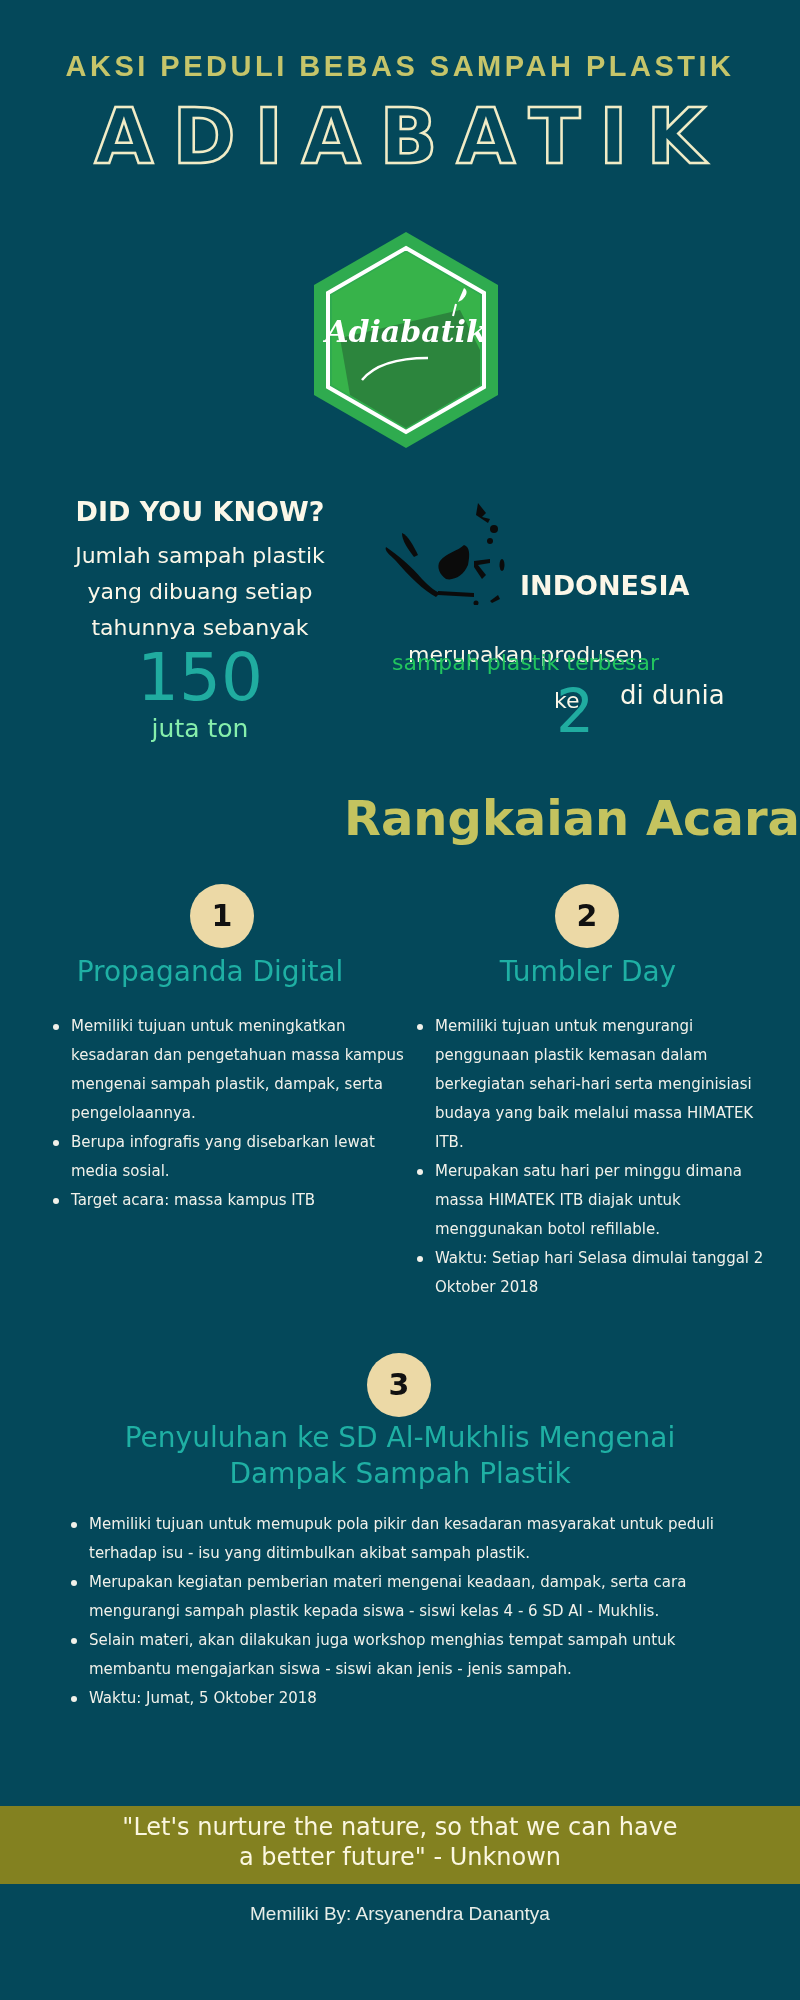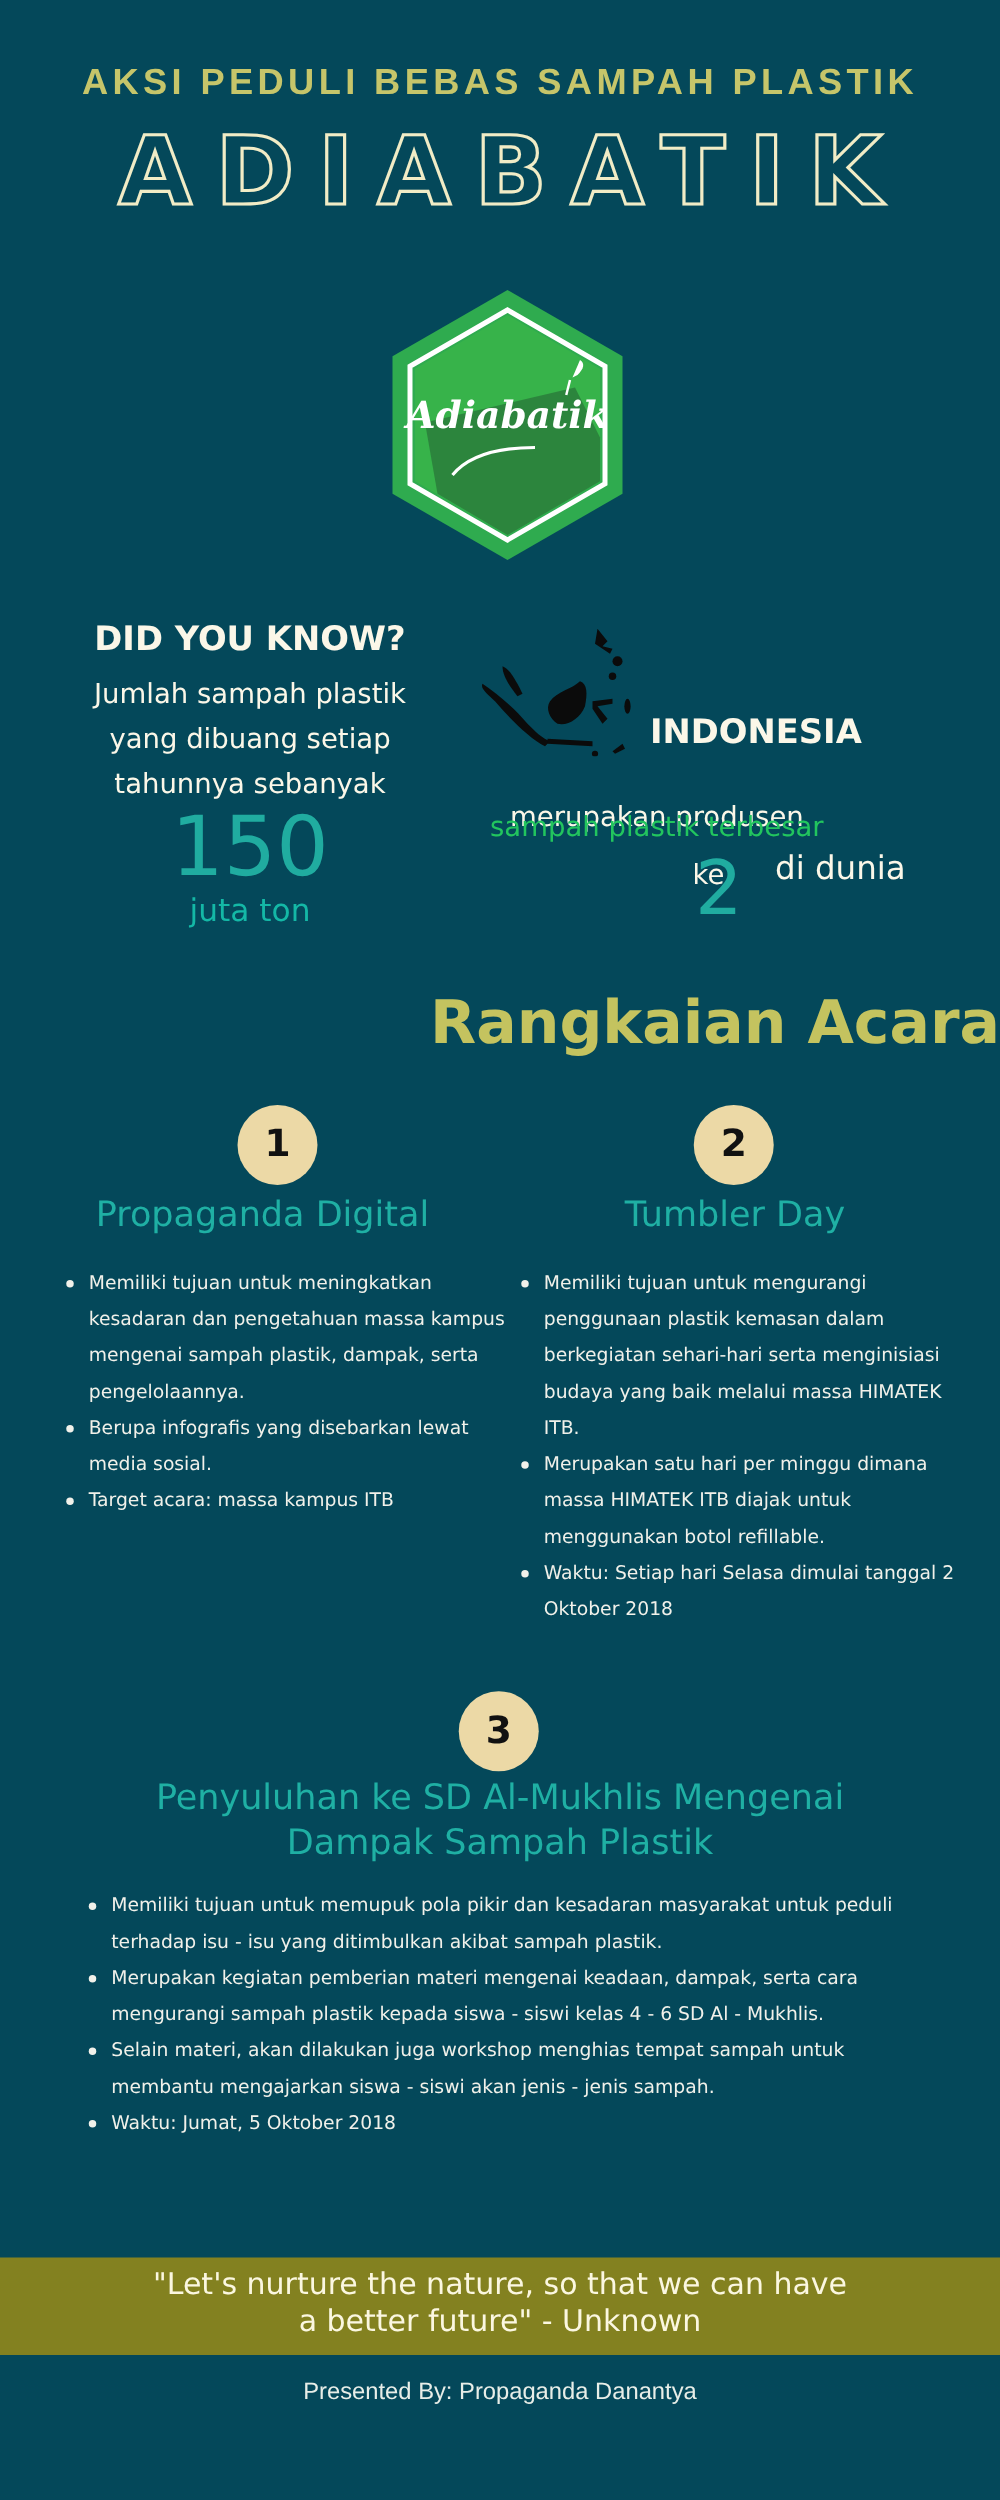--- a/index.html
+++ b/index.html
@@ -18,21 +18,21 @@
     font-family: "DejaVu Sans", sans-serif; font-weight: bold;
     font-size: 76px; letter-spacing: 19px; color: transparent;
     -webkit-text-stroke: 2.5px #f1ecc6; padding-left: 19px;
   }
 
   .logo { top: 230px; left: 310px; width: 192px; height: 220px; }
 
   .dyk-title { top: 496px; left: 40px; width: 320px; font-size: 27px; font-weight: bold; color: #fbf7e8; text-align: center; }
   .dyk-text { top: 538px; left: 40px; width: 320px; font-size: 22px; line-height: 36px; color: #fbf7e8; text-align: center; }
   .dyk-num { top: 640px; left: 40px; width: 320px; font-size: 66px; color: #20aca0; text-align: center; line-height: 76px; font-family: "DejaVu Sans", sans-serif; }
-  .dyk-unit { top: 714px; left: 40px; width: 320px; font-size: 25px; color: #14b8a6; text-align: center; }
+  .dyk-unit { top: 714px; left: 40px; width: 320px; font-size: 25px; color: #86efac; text-align: center; }
 
   .map { top: 495px; left: 378px; width: 130px; height: 110px; }
   .indo-title { top: 570px; left: 520px; font-size: 27px; font-weight: bold; color: #fbf7e8; }
   .indo-l1 { top: 614px; left: 408px; font-size: 22px; color: #fbf7e8; margin-top: 28px; }
   .indo-l2 { top: 650px; left: 392px; font-size: 22px; color: #22c55e; }
   .indo-ke { top: 688px; left: 518px; font-size: 22px; color: #fbf7e8; margin-left: 36px; }
   .indo-num { top: 676px; left: 556px; font-size: 60px; color: #20aca0; line-height: 70px; }
   .indo-dunia { top: 680px; left: 620px; font-size: 26px; color: #fbf7e8; }
 
   .section-title { top: 790px; left: 0; width: 800px; text-align: right; font-size: 48px; font-weight: bold; color: #c4c35f; }
@@ -148,13 +148,13 @@
   <li>Selain materi, akan dilakukan juga workshop menghias tempat sampah untuk membantu mengajarkan siswa - siswi akan jenis - jenis sampah.</li>
   <li>Waktu: Jumat, 5 Oktober 2018</li>
 </ul>
 
 <div class="abs quote-band"></div>
 <div class="abs quote-text">
   <div>"Let's nurture the nature, so that we can have</div>
   <div>a better future" - Unknown</div>
 </div>
 
-<div class="abs presented">Presented By: Propaganda Danantya</div>
+<div class="abs presented">Memiliki By: Arsyanendra Danantya</div>
 
 </body></html>

